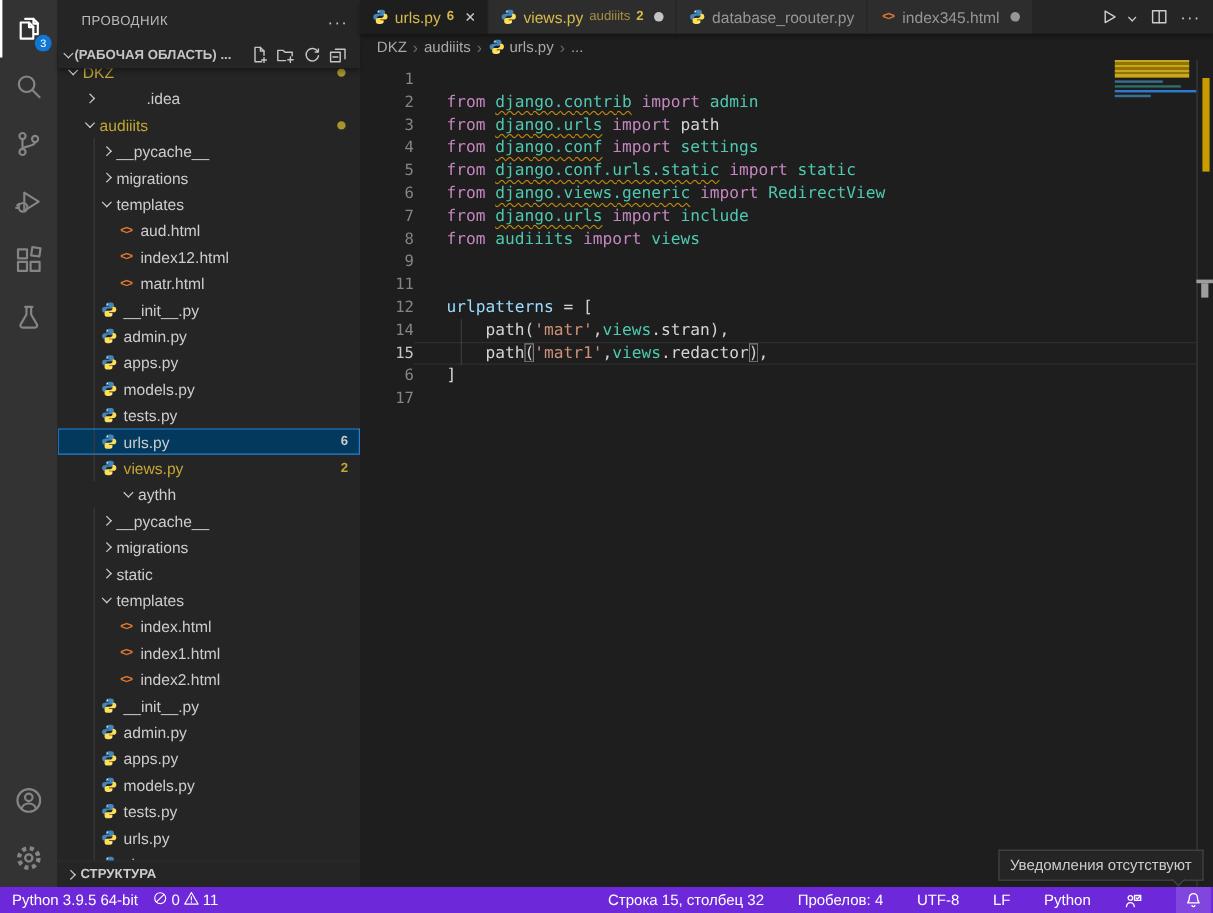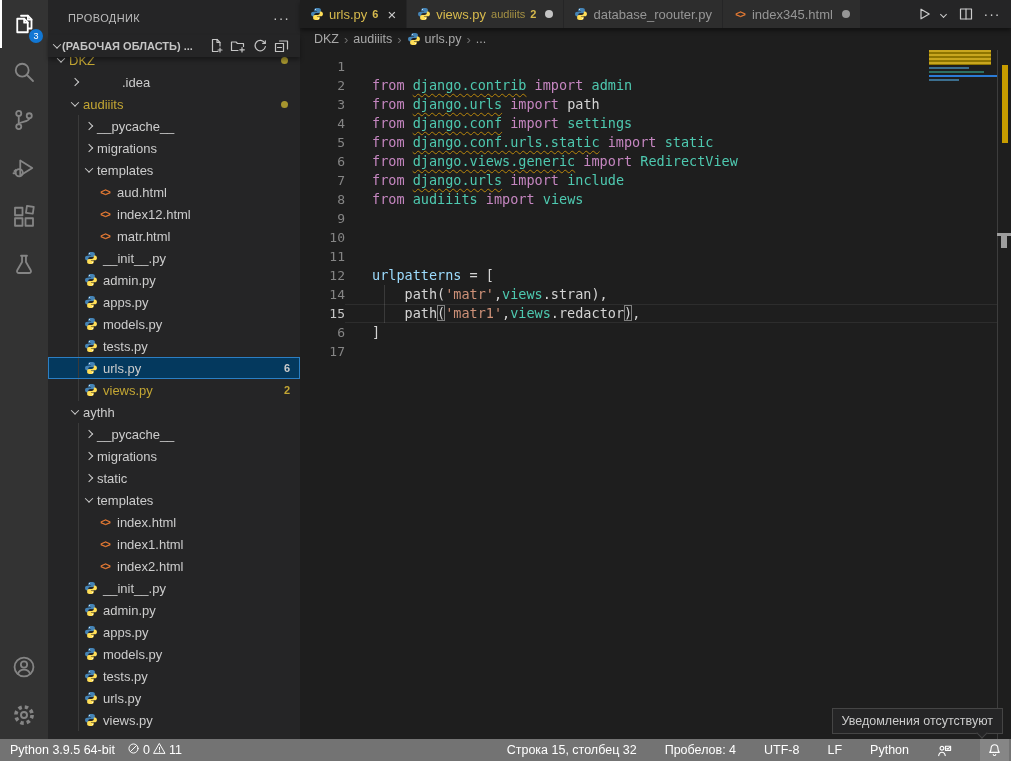--- a/index.html
+++ b/index.html
@@ -84,21 +84,21 @@
   .minimap { position:absolute; top:0; right:14px; width:68px; height:130px; }
   .mm-y { margin-top:0; height:15px; width:62px; background:repeating-linear-gradient(180deg,#c9a61f 0 2px,#8f7500 2px 4px); }
   .mm-line { height:2px; margin-top:2px; background:#3c6f8f; }
   .mm-blue { height:2px; margin-top:2px; background:#2b7bd6; width:100%; }
   .track { position:absolute; top:0; right:0; width:14px; bottom:0; border-left:1px solid #3d3d3d; }
   .ov-warn { position:absolute; top:15px; right:3px; width:6px; height:78px; background:#c79c00; }
   .ov-t1 { position:absolute; top:183px; right:0; width:14px; height:3px; background:#9d9d9d; }
   .ov-t2 { position:absolute; top:186px; right:4px; width:6px; height:12px; background:#9d9d9d; }
 
   
-  .statusbar { height:22px; background:#737373; color:#ffffff; display:flex; align-items:center; font-size:12.5px; flex:none; }
+  .statusbar { height:22px; background:#6d28d9; color:#ffffff; display:flex; align-items:center; font-size:12.5px; flex:none; }
   .sb-left { display:flex; align-items:center; gap:12px; padding-left:10px; }
   .sb-right { margin-left:auto; display:flex; align-items:center; gap:28px; padding-right:2px; }
   .st-item { display:flex; align-items:center; gap:4px; cursor:pointer; white-space:nowrap; }
   .st-item svg { width:13px; height:13px; }
   .probs { display:flex; align-items:center; gap:3px; }
   .bell-wrap { height:22px; display:flex; align-items:center; padding:0 7px; background:rgba(255,255,255,.14); cursor:pointer; }
   .bell-wrap svg, .fb svg { width:15px; height:15px; }
 
   
   .toast { position:absolute; right:8px; bottom:27px; background:#252526; border:1px solid #454545; color:#cccccc;
@@ -307,21 +307,21 @@
             <div class="trow guide" style="padding-left: 36px;">
               <svg class="fi-py" viewBox="0 0 16 16">
                 <path fill="#4584b6" d="M7.9 1.2c-1.8 0-3 .7-3 2v1.6h3.2v.6H3.6c-1.3 0-2.4 1-2.4 2.7 0 1.6 1 2.7 2.4 2.7h1.2V9.2c0-1.3 1.1-2.3 2.4-2.3h3.2c1.1 0 2-.9 2-2V3.2c0-1.2-1.2-2-2.5-2z"></path>
                 <path fill="#ffde57" d="M8.1 14.8c1.8 0 3-.7 3-2v-1.6H7.9v-.6h4.5c1.3 0 2.4-1 2.4-2.7 0-1.6-1-2.7-2.4-2.7h-1.2v1.6c0 1.3-1.1 2.3-2.4 2.3H5.6c-1.1 0-2 .9-2 2v1.7c0 1.2 1.2 2 2.5 2z"></path>
                 <circle fill="#fff" cx="6.3" cy="2.9" r=".6"></circle>
                 <circle fill="#fff" cx="9.7" cy="13.1" r=".6"></circle>
               </svg>
               <span class="lab gold">views.py</span>
               <span class="badge gold">2</span>
             </div>
-            <div class="trow" style="padding-left: 22px;">
+            <div class="trow" style="padding-left: 22px; margin-left: 32px;">
               <span class="chev down"></span>
               <span class="lab">aythh</span>
             </div>
             <div class="trow guide" style="padding-left: 36px;">
               <span class="chev right"></span>
               <span class="lab">__pycache__</span>
             </div>
             <div class="trow guide" style="padding-left: 36px;">
               <span class="chev right"></span>
               <span class="lab">migrations</span>
@@ -403,20 +403,24 @@
             <div class="trow guide" style="padding-left: 36px;">
               <svg class="fi-py" viewBox="0 0 16 16">
                 <path fill="#4584b6" d="M7.9 1.2c-1.8 0-3 .7-3 2v1.6h3.2v.6H3.6c-1.3 0-2.4 1-2.4 2.7 0 1.6 1 2.7 2.4 2.7h1.2V9.2c0-1.3 1.1-2.3 2.4-2.3h3.2c1.1 0 2-.9 2-2V3.2c0-1.2-1.2-2-2.5-2z"></path>
                 <path fill="#ffde57" d="M8.1 14.8c1.8 0 3-.7 3-2v-1.6H7.9v-.6h4.5c1.3 0 2.4-1 2.4-2.7 0-1.6-1-2.7-2.4-2.7h-1.2v1.6c0 1.3-1.1 2.3-2.4 2.3H5.6c-1.1 0-2 .9-2 2v1.7c0 1.2 1.2 2 2.5 2z"></path>
                 <circle fill="#fff" cx="6.3" cy="2.9" r=".6"></circle>
                 <circle fill="#fff" cx="9.7" cy="13.1" r=".6"></circle>
               </svg>
               <span class="lab">views.py</span>
             </div>
           </div>
+      </div>
+      <div class="sb-structure">
+        <span class="chev right"></span>
+        <span>СТРУКТУРА</span>
       </div>
     </div>
 
     <div class="editor">
       <div class="tabbar" id="tabbar">
           <div class="tab active">
             <svg class="fi-py" viewBox="0 0 16 16">
               <path fill="#4584b6" d="M7.9 1.2c-1.8 0-3 .7-3 2v1.6h3.2v.6H3.6c-1.3 0-2.4 1-2.4 2.7 0 1.6 1 2.7 2.4 2.7h1.2V9.2c0-1.3 1.1-2.3 2.4-2.3h3.2c1.1 0 2-.9 2-2V3.2c0-1.2-1.2-2-2.5-2z"></path>
               <path fill="#ffde57" d="M8.1 14.8c1.8 0 3-.7 3-2v-1.6H7.9v-.6h4.5c1.3 0 2.4-1 2.4-2.7 0-1.6-1-2.7-2.4-2.7h-1.2v1.6c0 1.3-1.1 2.3-2.4 2.3H5.6c-1.1 0-2 .9-2 2v1.7c0 1.2 1.2 2 2.5 2z"></path>
               <circle fill="#fff" cx="6.3" cy="2.9" r=".6"></circle>
@@ -516,24 +520,20 @@
             </div>
             <div class="cl">
               <span class="ln">8</span>
               <span class="lcontent"><span class="t-k">from</span><span class="t-p"> </span><span class="t-m">audiiits</span><span class="t-p"> </span><span class="t-k">import</span><span class="t-p"> </span><span class="t-m">views</span></span>
             </div>
             <div class="cl">
               <span class="ln">9</span>
               <span class="lcontent"></span>
             </div>
             <div class="cl">
-              <span class="ln">10</span>
-              <span class="lcontent"></span>
-            </div>
-            <div class="cl">
               <span class="ln">11</span>
               <span class="lcontent"></span>
             </div>
             <div class="cl">
               <span class="ln">12</span>
               <span class="lcontent"><span class="t-v">urlpatterns</span><span class="t-p"> = [</span></span>
             </div>
             <div class="cl">
               <span class="ln">14</span>
               <span class="lcontent g"><span class="t-p">    path(</span><span class="t-s">'matr'</span><span class="t-p">,</span><span class="t-m">views</span><span class="t-p">.stran),</span></span>

